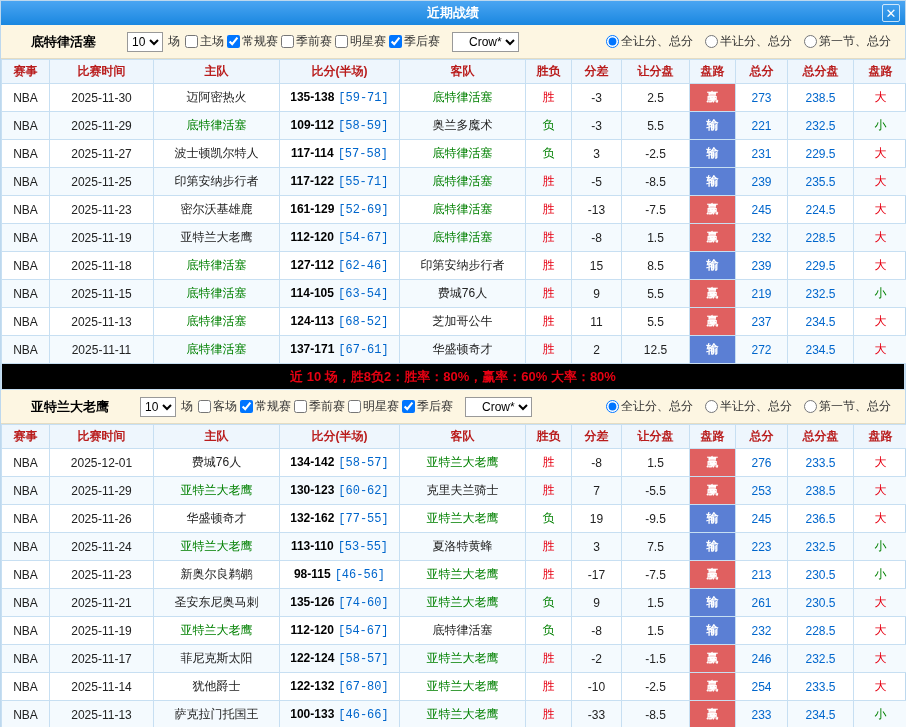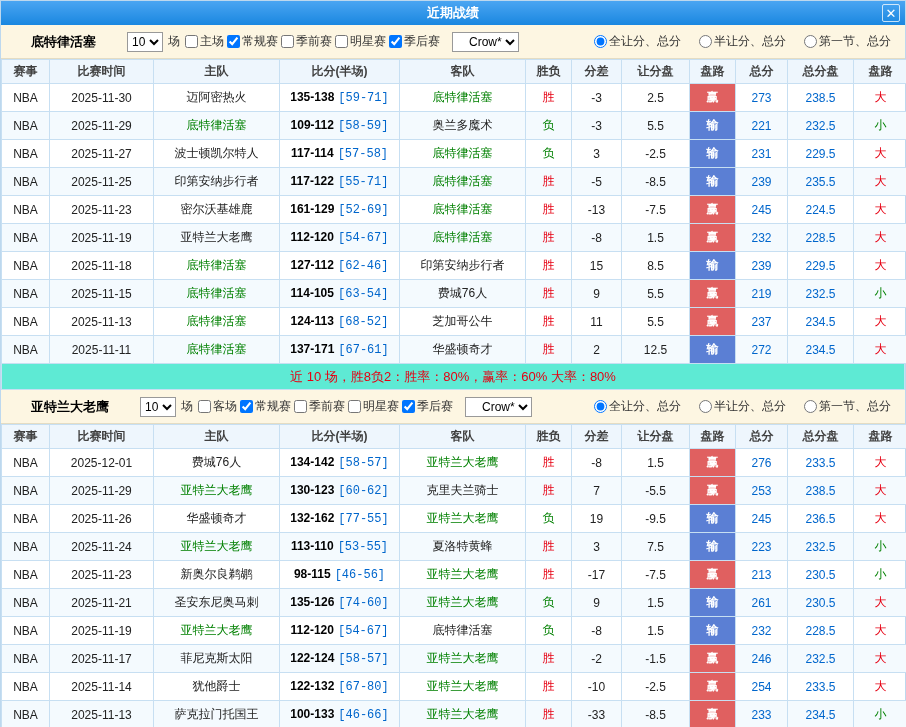--- a/index.html
+++ b/index.html
@@ -30,45 +30,45 @@
   .filterbar{
     height:34px;background:#fdf6e2;border-bottom:1px solid #e4dcc3;
     display:flex;align-items:center;gap:5px;padding:0 14px 0 30px;font-size:12px;color:#333;
   }
   .team-name{font-weight:bold;font-size:13px;color:#000;margin-right:26px;}
   select{font-size:12px;height:20px;border:1px solid #999;background:#fff;}
   .checkbox-group{display:inline-flex;align-items:flex-end;}
   .checkbox-group label{display:inline-flex;align-items:center;margin-right:3px;cursor:pointer;}
   .checkbox-group input,.radio-group input{margin:0 2px 0 0;vertical-align:middle;}
   .odds-select{margin-left:4px;padding-left:12px;}
-  .radio-group{margin-left:auto;display:inline-flex;align-items:center;gap:18px;}
+  .radio-group{margin-left:auto;display:inline-flex;align-items:center;gap:12px;}
   .radio-group label{display:inline-flex;align-items:center;cursor:pointer;}
   table{width:100%;border-collapse:collapse;table-layout:fixed;font-size:12px;}
   th,td{border:1px solid #c7dff2;text-align:center;padding:0 2px;overflow:hidden;white-space:nowrap;}
-  thead th{height:24px;background:#eef6fd;font-weight:bold;color:#404040;}
+  thead th{height:24px;background:#eef6fd;font-weight:bold;color:#b91c1c;}
   tbody td{height:28px;}
   tbody tr:nth-child(even){background:#f4fafe;}
   th:nth-child(1){width:48px}  th:nth-child(2){width:104px} th:nth-child(3){width:126px}
   th:nth-child(4){width:120px} th:nth-child(5){width:126px} th:nth-child(6){width:46px}
   th:nth-child(7){width:50px}  th:nth-child(8){width:68px}  th:nth-child(9){width:46px}
   th:nth-child(10){width:52px} th:nth-child(11){width:66px} th:nth-child(12){width:54px}
   td.focus{color:var(--focus-team-green);}
   .score-cell b{font-weight:bold;color:#000;}
   .half{color:var(--score-blue);margin-left:4px;font-family:Liberation Mono, monospace;}
   td.result.win{color:var(--win-red);}
   td.result.loss{color:var(--loss-green);}
   td.pan{color:#fff;font-weight:bold;}
   td.pan.pan-win{background:var(--handicap-win-bg);}
   td.pan.pan-lose{background:var(--handicap-lose-bg);}
   td.total{color:var(--score-blue);}
   td.pan2.big{color:var(--win-red);}
   td.pan2.small{color:var(--loss-green);}
   .summary{
     height:26px;line-height:26px;text-align:center;font-size:13px;
-    color:var(--win-red);background:#5eead4;border:1px solid #c7dff2;border-top:none;
+    color:var(--win-red);background:#000000;border:1px solid #c7dff2;border-top:none;font-weight:bold;
   }
 </style>
 </head>
 <body>
 
 <div class="window">
   <div class="titlebar">
     <span class="title">近期战绩</span>
     <span class="close">✕</span>
   </div>

